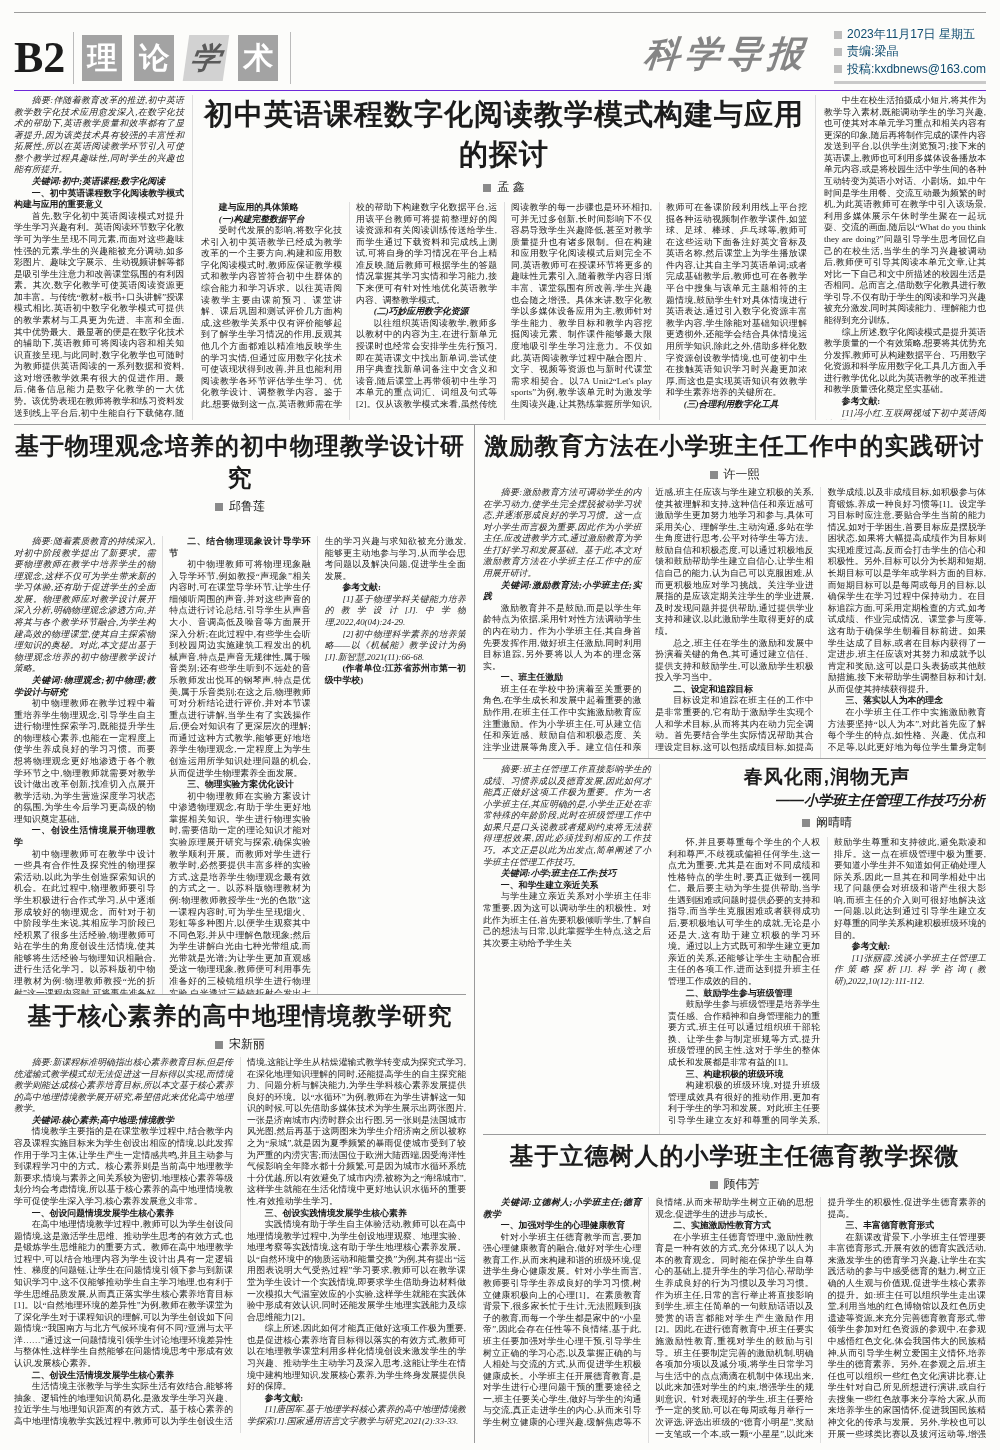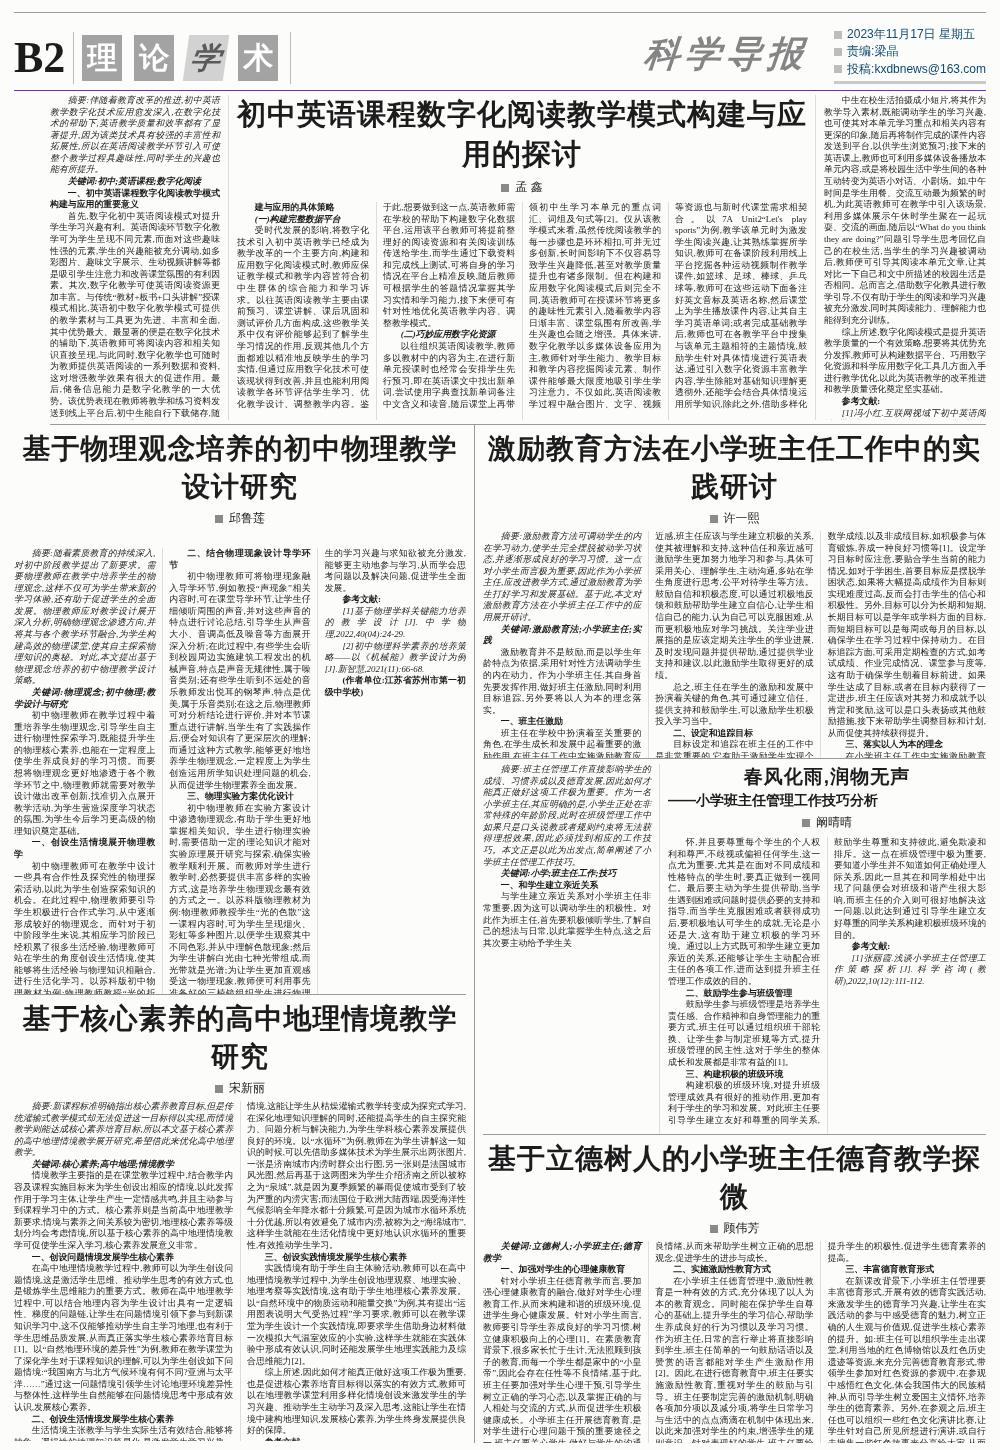--- a/index.html
+++ b/index.html
@@ -22,39 +22,39 @@
   .masthead{font-size:36px;font-style:italic;font-weight:700;color:#858585;
             letter-spacing:5px;transform:skewX(-5deg);font-family:"Liberation Serif",serif;}
   .pubinfo{font-family:"Liberation Sans",sans-serif;font-size:12px;color:#0c4a6e;
            border-bottom:3px solid #c9c9c9;padding-bottom:3px;}
   .pubrow{display:flex;align-items:center;gap:5px;line-height:1.45;}
   .sq{width:8px;height:8px;background:#bdbdbd;display:inline-block;flex:none;}
   .sq.dark{background:#8a8a8a;}
   
   h1,h2{font-family:"Liberation Sans","DejaVu Sans",sans-serif;margin:0;text-align:center;}
   h1{font-size:29px;letter-spacing:1px;}
-  h2{font-size:28px;letter-spacing:1px;}
+  h2{font-size:24px;letter-spacing:1px;}
   .byline{display:flex;align-items:center;justify-content:center;gap:6px;
           font-family:"Liberation Sans",sans-serif;font-weight:400;font-size:12px;
           margin:4px 0 4px;}
   .paras p.para{margin:0;font-size:8.9px;line-height:1.3;text-align:justify;text-indent:2em;}
   .para.h{font-weight:700;font-family:"Liberation Sans",sans-serif;text-indent:0;
           text-align:center;font-size:9.6px;margin:2px 0;}
   .para.sub{font-style:italic;font-weight:700;}
   .para.abs{font-style:italic;}
   .para.kw{font-style:italic;font-weight:700;}
   .para.refh{font-weight:700;}
   .para.ref{font-style:italic;}
   .para.aff{font-weight:700;text-indent:0;text-align:right;}
   .para.cont{text-indent:0;}
   .cols{column-gap:14px;column-rule:1px solid #ddd;column-fill:auto;overflow:hidden;}
   .c2{column-count:2;} .c3{column-count:3;} .c4{column-count:4;}
   
   .main-art{display:flex;border-bottom:1px solid #9a9a9a;height:334px;box-sizing:border-box;
-            padding:4px 0 4px;margin-left:36px;}
+            padding:4px 0 4px;}
   .m-left{width:170px;flex:none;border-right:1px solid #ddd;padding-right:8px;overflow:hidden;}
   .m-center{flex:1;padding:0 8px;display:flex;flex-direction:column;min-width:0;}
   .m-body{flex:1;margin-top:2px;}
   .m-right{width:162px;flex:none;border-left:1px solid #ddd;padding-left:8px;overflow:hidden;}
   
   .lower{display:flex;}
   .col-left{width:452px;flex:none;border-right:1px solid #9a9a9a;padding-right:8px;}
   .col-right{flex:1;padding-left:8px;min-width:0;}
   .art{box-sizing:border-box;overflow:hidden;padding-top:5px;}
   .art .cols{margin-top:2px;}
@@ -63,22 +63,22 @@
   .geo{height:446px;}
   .geo .cols{height:376px;}
   .incentive{height:334px;border-bottom:1px solid #9a9a9a;}
   .incentive .cols{height:272px;}
   .spring{height:376px;border-bottom:1px solid #9a9a9a;}
   .spring-flex{display:flex;height:100%;}
   .spring-left{width:168px;flex:none;border-right:1px solid #ddd;padding-right:8px;
                overflow:hidden;}
   .spring-main{flex:1;padding-left:8px;display:flex;flex-direction:column;min-width:0;}
   .spring-title{font-size:19px;}
-  .spring-sub{text-align:left;font-family:"Liberation Sans",sans-serif;font-weight:700;
-              font-size:14px;margin-top:2px;}
+  .spring-sub{text-align:right;font-family:"Liberation Sans",sans-serif;font-weight:700;
+              font-size:14px;margin-top:2px;font-style:italic;}
   .spring .cols{flex:1;}
   .moral{height:308px;}
   .moral .cols{height:246px;}
 </style>
 </head>
 <body>
 
 <div class="page">
   <div class="topline"></div>
 

